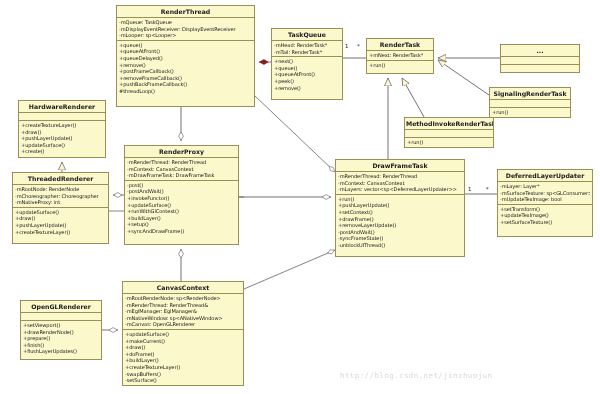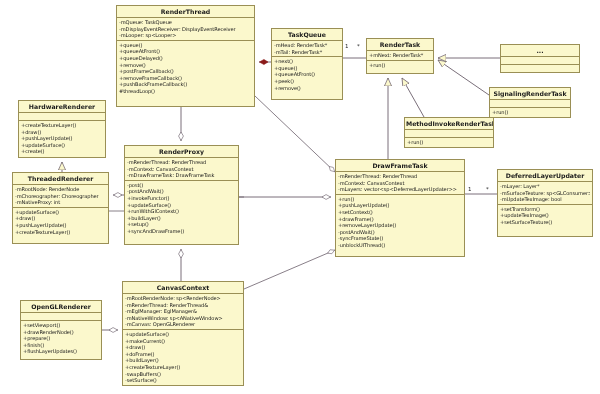--- a/index.html
+++ b/index.html
@@ -310,13 +310,14 @@
       </div>
     </div>
 
   <div id="multlayer">
       <div class="multlabel" style="left: 345px; top: 43px;">1</div>
       <div class="multlabel" style="left: 357px; top: 43px;">*</div>
       <div class="multlabel" style="left: 468px; top: 186px;">1</div>
       <div class="multlabel" style="left: 486px; top: 186px;">*</div>
     </div>
 
+  <div class="watermark" style="left:340px; top:371px;">http://blog.csdn.net/jinzhuojun</div>
 </div>
 
 </body></html>

